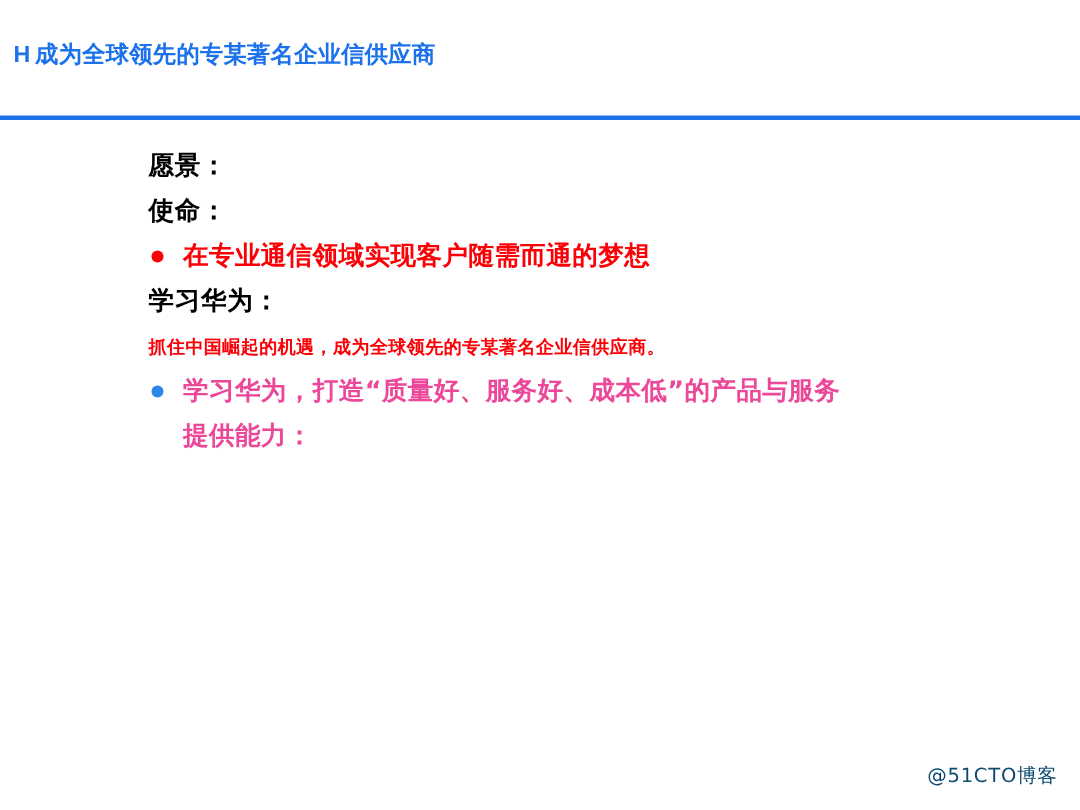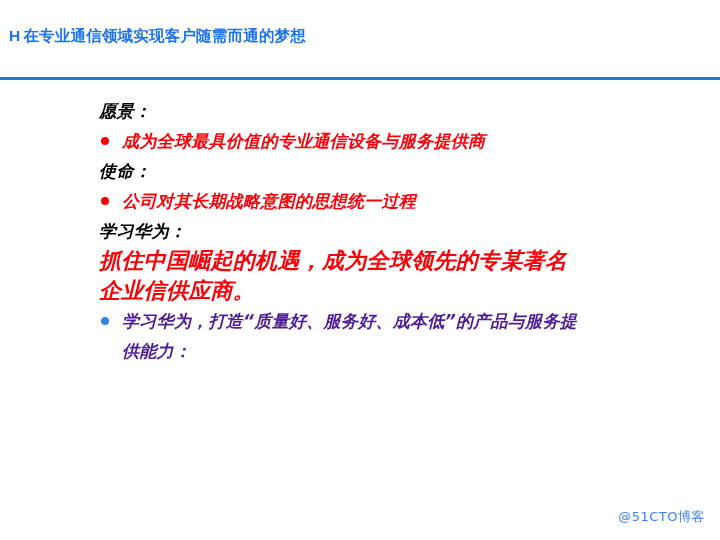--- a/index.html
+++ b/index.html
@@ -48,21 +48,20 @@
     top: 77px;
     width: 720px;
     height: 3px;
     background: #1a73e8;
   }
   .content {
     position: absolute;
     left: 0;
     top: 96px;
     width: 720px;
-    font-style: italic;
   }
   .block {
     position: relative;
     padding-left: 99px;
     padding-right: 140px;
   }
   .heading {
     font-size: 17px;
     font-weight: bold;
     color: #000000;
@@ -87,70 +86,66 @@
     height: 8px;
     border-radius: 50%;
   }
   .red-text {
     color: #fb0007;
   }
   .red-text .dot {
     background: #fb0007;
   }
   .blue-text {
-    color: #4c1d95;
+    color: #ec4899;
   }
   .blue-text .dot {
     background: #2e86e8;
   }
   .plain-para {
-    font-size: 22px;
+    font-size: 12px;
     font-weight: bold;
     line-height: 30px;
     letter-spacing: 0.3px;
     max-width: 478px;
     color: #fb0007;
   }
   .watermark {
     position: absolute;
     right: 15px;
     bottom: 14px;
     font-size: 13px;
-    color: #3b82f6;
+    color: #0c4a6e;
     letter-spacing: 0.5px;
     font-family: "DejaVu Sans", "Liberation Sans", sans-serif;
   }
 </style>
 </head>
 <body>
 
 <div class="slide">
 
   <div class="slide-header">
     <div class="slide-title">
-      <span class="title-h">H</span><span>在专业通信领域实现客户随需而通的梦想</span>
+      <span class="title-h">H</span><span>成为全球领先的专某著名企业信供应商</span>
     </div>
     <div class="header-rule"></div>
   </div>
 
   <div class="content">
 
     <div class="block">
       <div class="heading">愿景：</div>
-      <div class="bullet-row red-text">
-        <span class="dot"></span>
-        <span>成为全球最具价值的专业通信设备与服务提供商</span>
-      </div>
     </div>
 
     <div class="block">
       <div class="heading">使命：</div>
       <div class="bullet-row red-text">
         <span class="dot"></span>
-        <span>公司对其长期战略意图的思想统一过程</span>
+        <span>在专业通信领域实现客户随需而通的梦想</span>
       </div>
     </div>
 
     <div class="block">
     </div>
 
     <div class="block">
       <div class="heading">学习华为：</div>
       <div class="plain-para">抓住中国崛起的机遇，成为全球领先的专某著名企业信供应商。</div>
       <div class="bullet-row blue-text">

